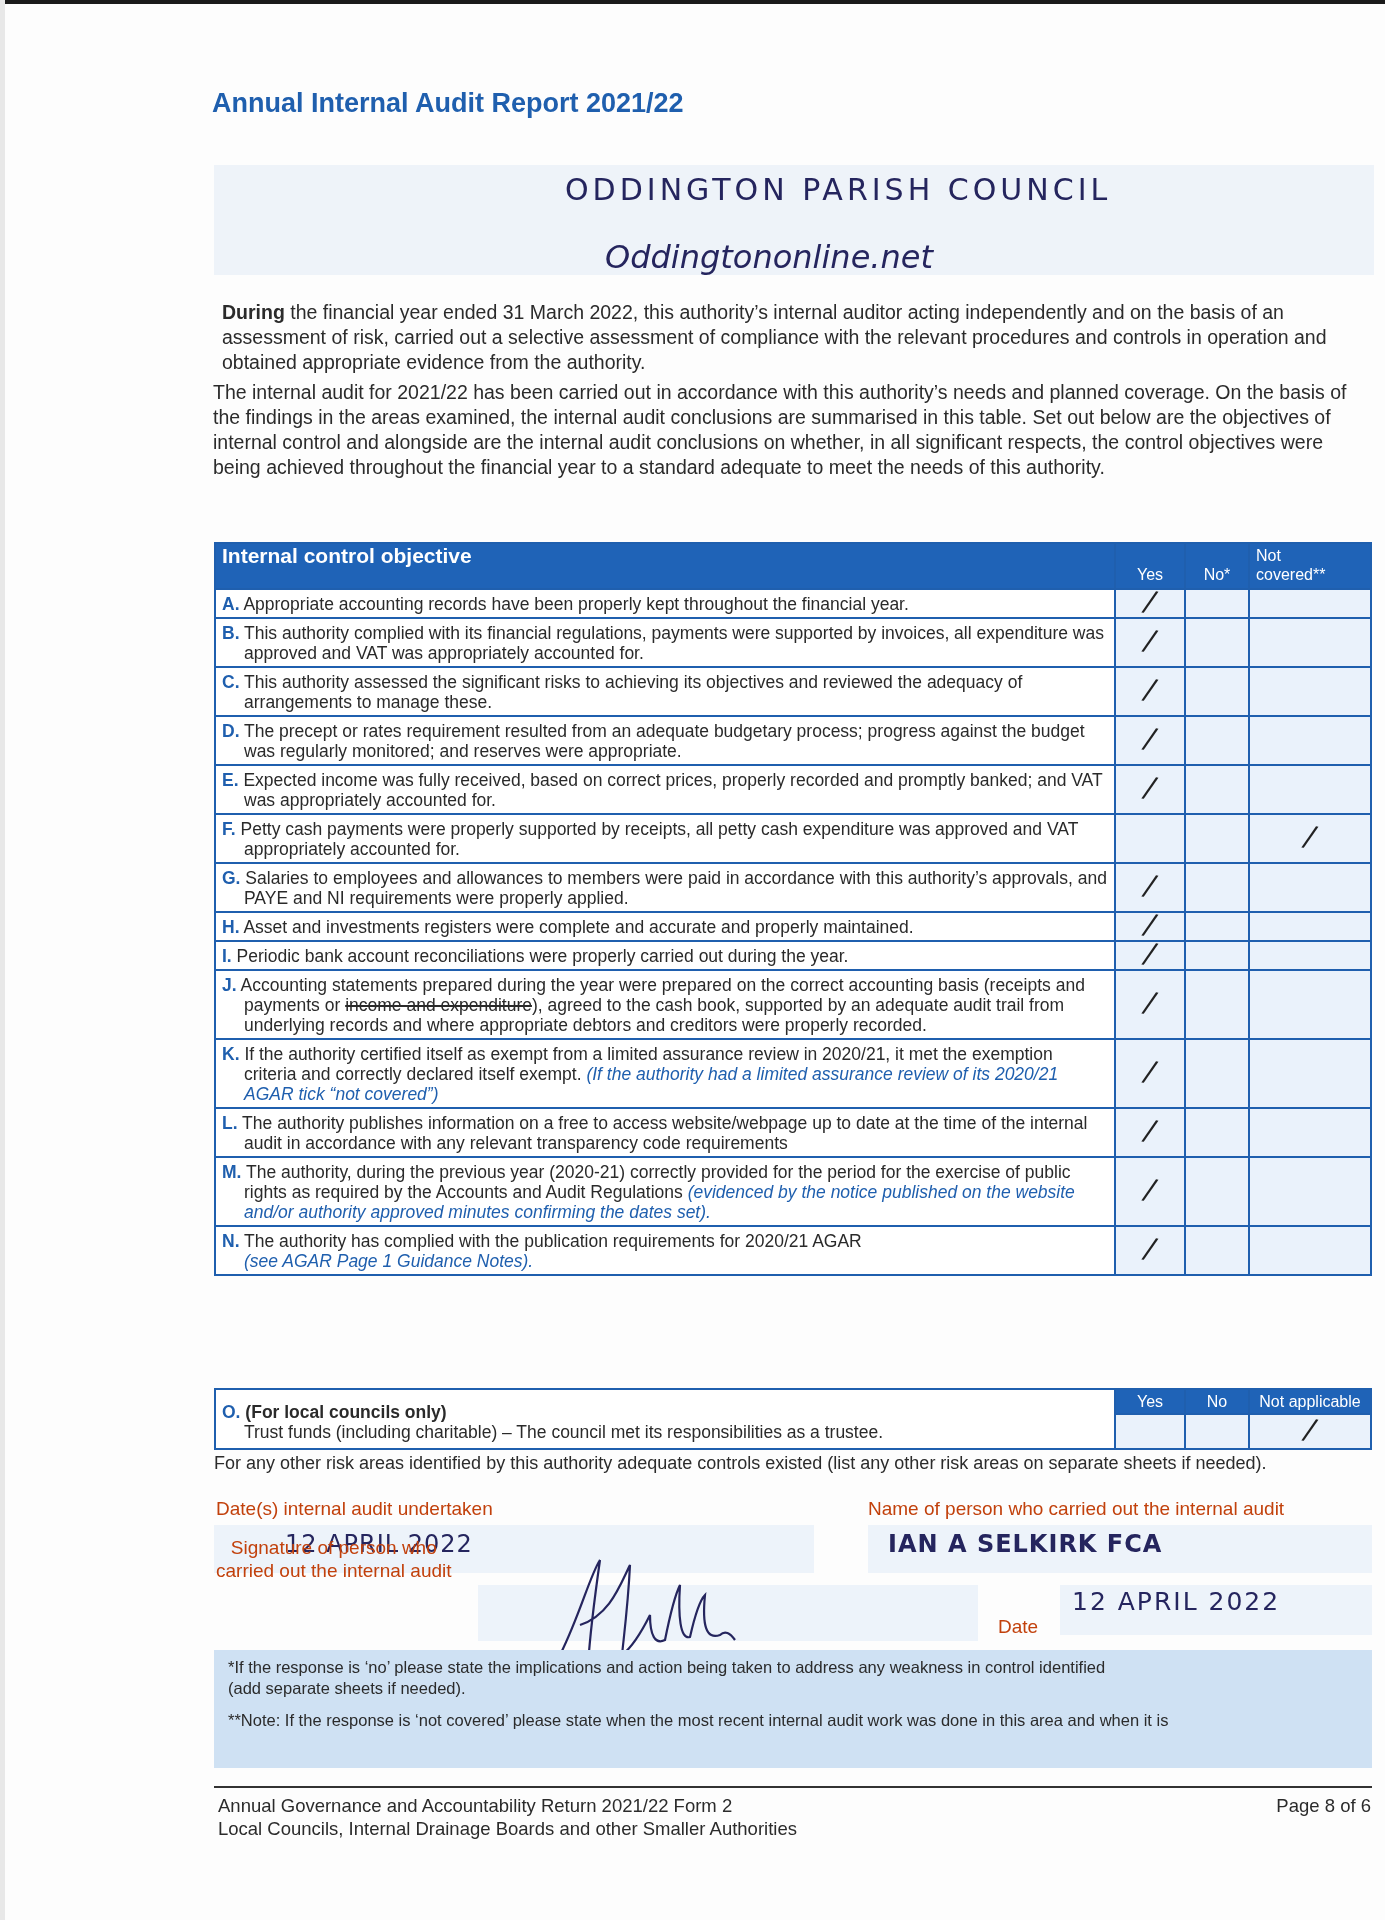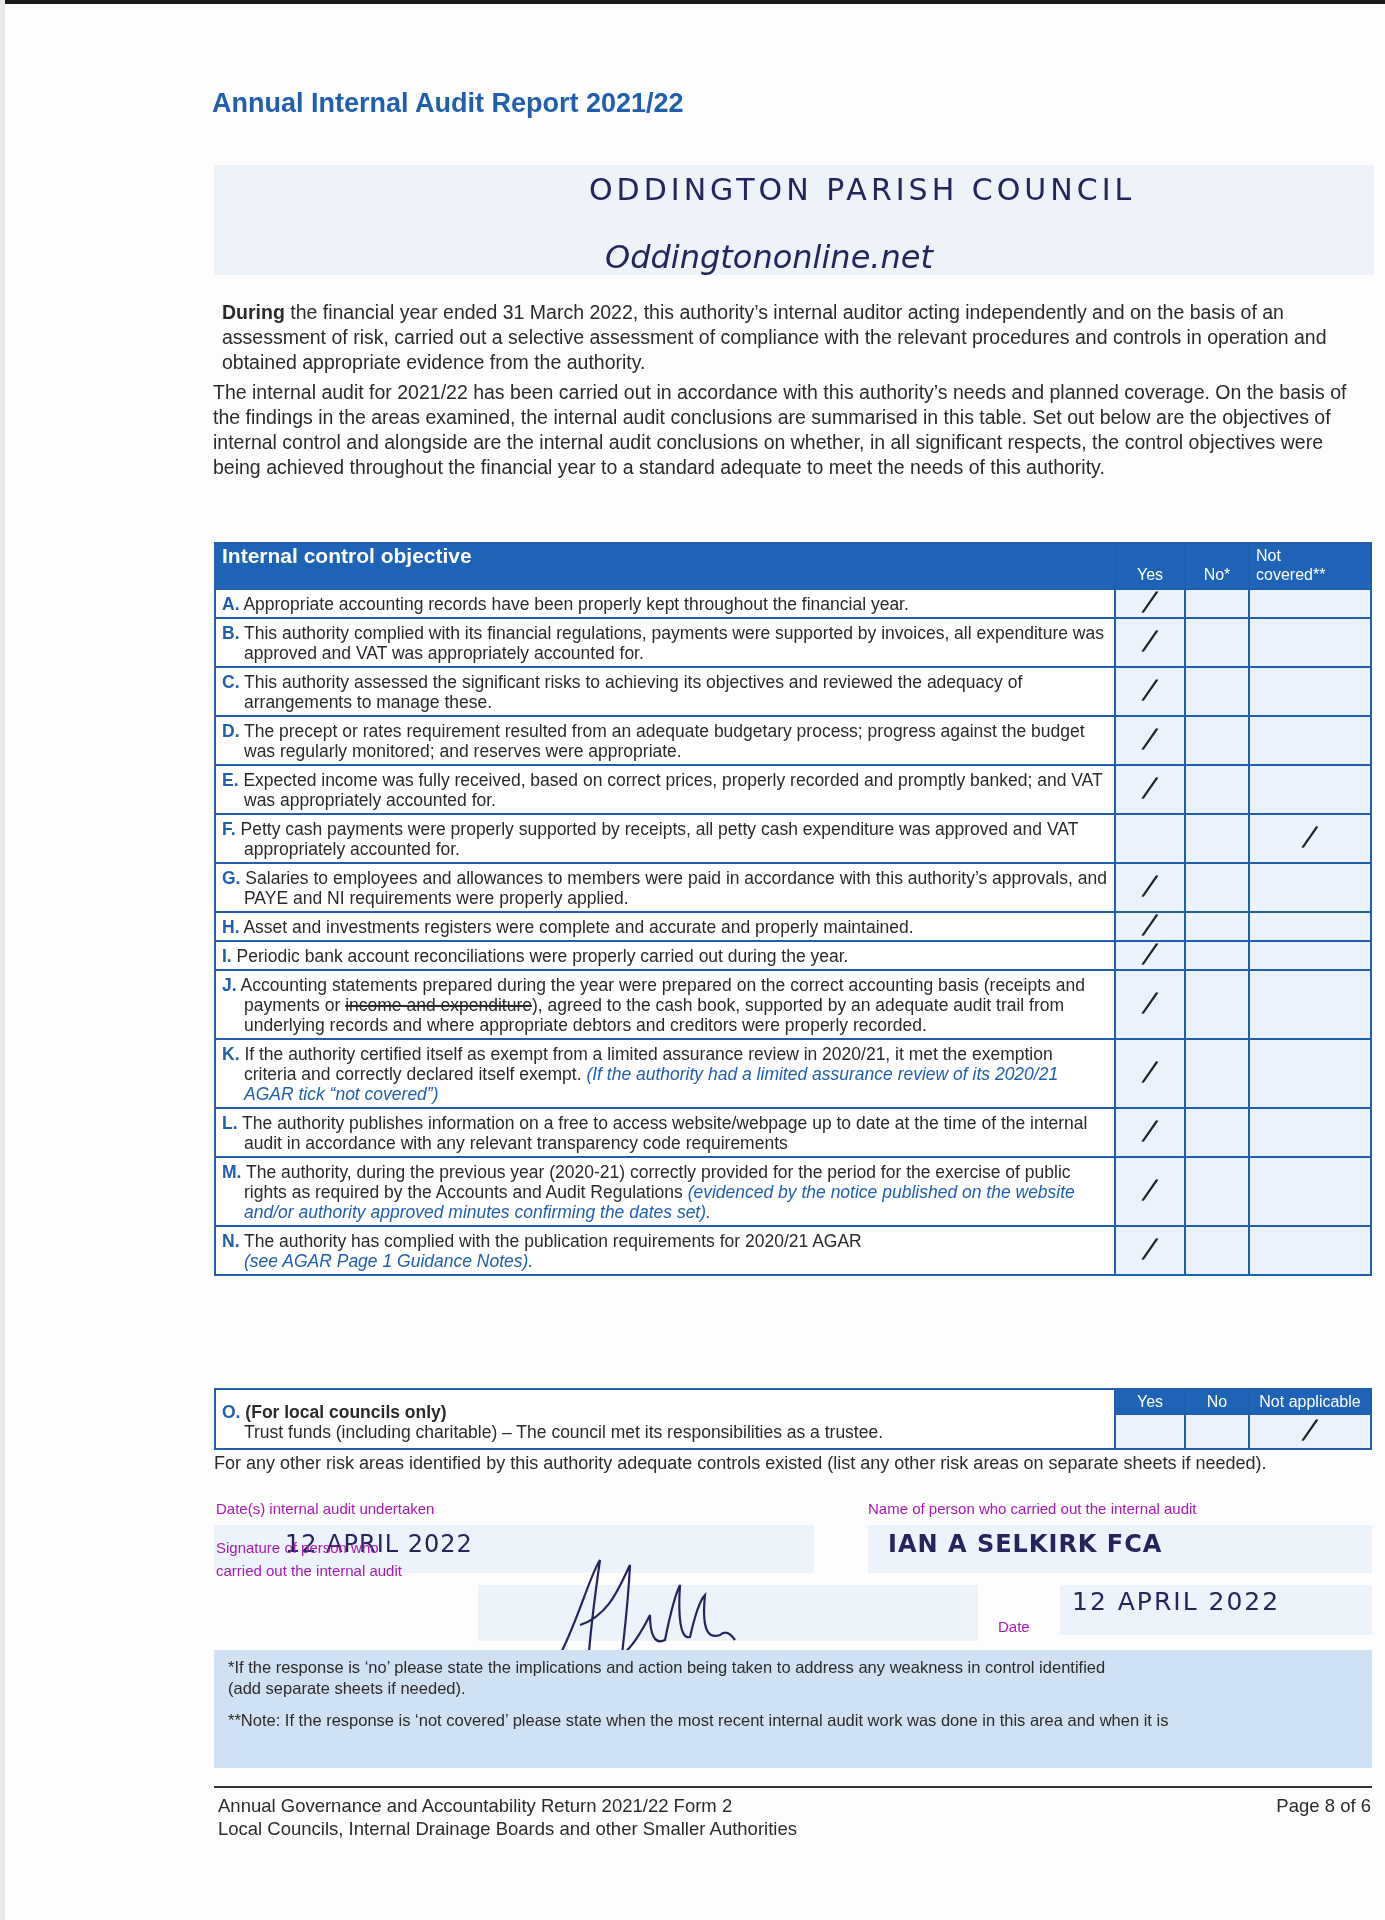--- a/index.html
+++ b/index.html
@@ -7,21 +7,21 @@
     width:1385px; height:1920px; background:#fdfdfd; position:relative; overflow:hidden;
     font-family:"Liberation Sans", sans-serif; color:#2a2a2a;
   }
   .scan-top { position:absolute; left:0; top:0; width:1385px; height:4px; background:#1b1b1b; }
   .scan-left { position:absolute; left:0; top:0; width:5px; height:1920px; background:#e8e8e8; }
   .page-title {
     position:absolute; left:212px; top:88px; font-size:27px; font-weight:bold; color:#1f5fae;
   }
   .hw { font-family:"DejaVu Sans", sans-serif; color:#25255e; position:absolute; font-style:italic; }
   .hw-band { position:absolute; left:214px; width:1160px; background:#eef3f9; }
-  .council-name { left:565px; top:172px; font-size:30px; letter-spacing:4px; font-style:normal; font-family:"DejaVu Sans", sans-serif;margin-left:24px; }
+  .council-name { left:565px; top:172px; font-size:30px; letter-spacing:4px; font-style:normal; font-family:"DejaVu Sans", sans-serif; }
   .council-web { left:605px; top:238px; font-size:32px; }
   .para { position:absolute; left:213px; width:1160px; font-size:19.5px; line-height:25px; color:#2b2b2b; }
   .para b { font-weight:bold; }
   table.obj {
     position:absolute; left:214px; top:542px; width:1156px; border-collapse:collapse; table-layout:fixed;
   }
   table.obj th, table.obj td { border:2px solid #1f5fae; }
   table.obj th { background:#1f63b7; color:#fff; font-weight:normal; text-align:left; vertical-align:bottom; padding:2px 6px; }
   table.obj th.h-obj { font-size:21px; font-weight:bold; vertical-align:top; padding-top:0; }
   table.obj th.h-col { font-size:16px; text-align:center; padding-bottom:4px; border-left:2px solid #9cc0e8; }
@@ -32,21 +32,21 @@
   .obj-text { display:block; padding-left:22px; text-indent:-22px; }
   .note { color:#1f5fae; font-style:italic; }
   .strike { text-decoration:line-through; text-decoration-thickness:2px; }
   .tick-mark { display:inline-block; font-family:"DejaVu Sans", sans-serif; font-size:28px; color:#222; font-style:italic; transform:rotate(8deg); }
   table.trust { position:absolute; left:214px; top:1388px; width:1156px; border-collapse:collapse; table-layout:fixed; }
   table.trust td { border:2px solid #1f5fae; font-size:17.5px; line-height:20px; }
   table.trust td.t-text { padding:12px 6px 6px 6px; background:#fff; }
   table.trust td.t-head { background:#1f63b7; color:#fff; text-align:center; font-size:16px; height:20px; padding:0; border-left:2px solid #9cc0e8; }
   table.trust td.t-cell { background:#eaf2fb; text-align:center; height:28px; padding:0; }
   .risk-line { position:absolute; left:214px; top:1453px; font-size:18px; color:#2b2b2b; }
-  .label { position:absolute; font-size:15px; color:#a21caf; line-height:23px; }
+  .label { position:absolute; font-size:19px; color:#c2410c; line-height:23px;text-align:center; }
   .field-band { position:absolute; background:#edf3fa; }
   .footnote-box { position:absolute; left:214px; top:1650px; width:1158px; height:118px; background:#cfe1f3; }
   .footnote { position:absolute; left:228px; width:1130px; font-size:16.5px; line-height:21px; color:#2b2b2b; }
   .footer-rule { position:absolute; left:214px; top:1786px; width:1158px; height:2px; background:#333; }
   .footer-line { position:absolute; left:218px; font-size:18.5px; color:#2b2b2b; }
   .page-num { position:absolute; right:14px; top:1795px; font-size:18.5px; color:#2b2b2b; }
   .signature { position:absolute; left:550px; top:1555px; }
 </style>
 </head>
 <body>

